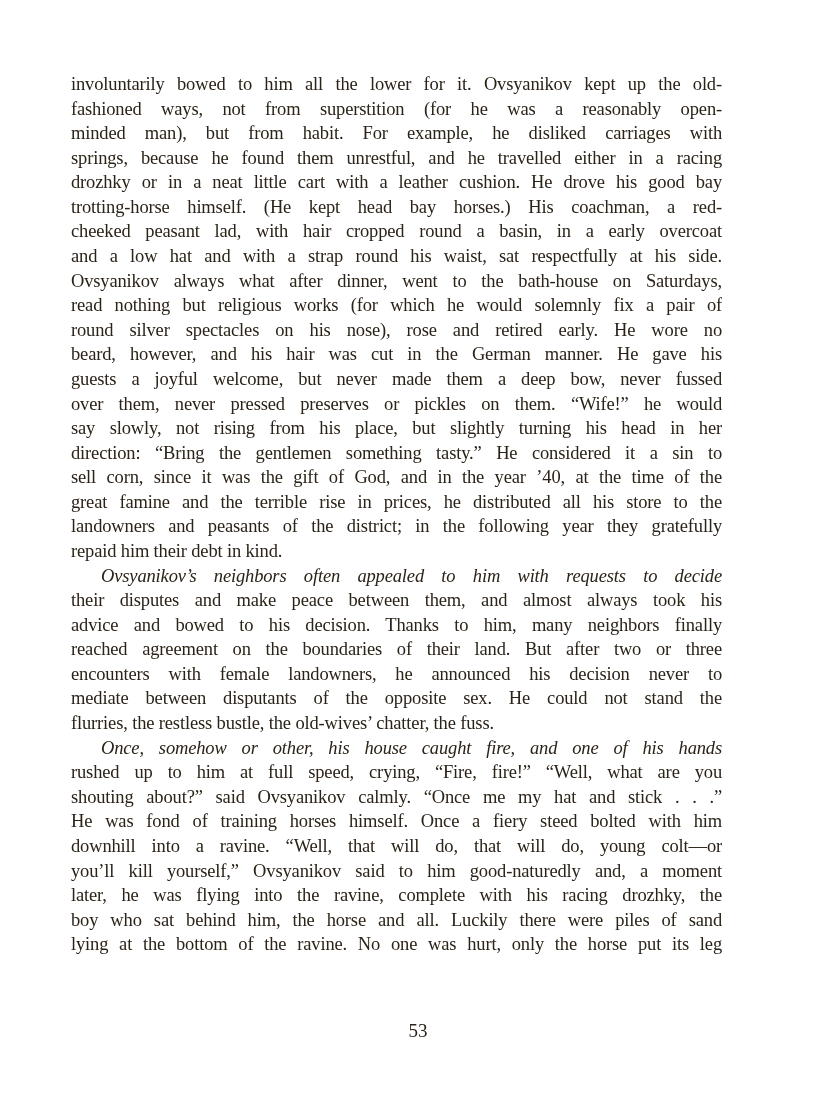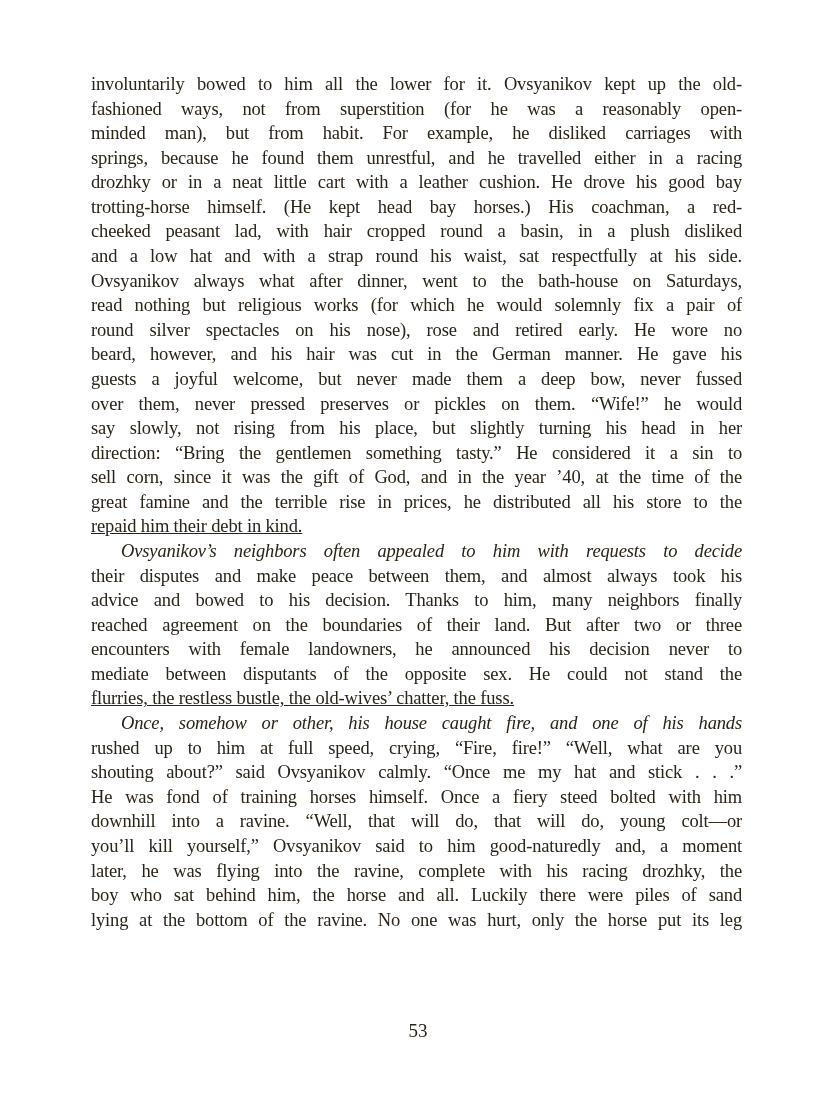--- a/index.html
+++ b/index.html
@@ -11,21 +11,21 @@
     position: relative;
     width: 820px;
     height: 1100px;
     background: #ffffff;
     overflow: hidden;
     font-family: "Liberation Serif", "DejaVu Serif", serif;
     color: #2b2318;
   }
   .text-block {
     position: absolute;
-    left: 91px;
+    left: 71px;
     top: 72px;
     width: 651px;
   }
   .paragraph {
     margin: 0;
     padding: 0;
   }
   .line {
     font-size: 18.5px;
     line-height: 24.58px;
@@ -34,21 +34,20 @@
     text-align: justify;
     text-align-last: justify;
     overflow: hidden;
   }
   .line.indent {
     padding-left: 30px;
     font-style: italic;
   }
   .line.end {
     text-align-last: left;
-    text-decoration: underline;
   }
   .folio {
     position: absolute;
     top: 1019px;
     left: 8px;
     width: 820px;
     text-align: center;
     font-size: 19px;
     line-height: 24px;
   }
@@ -58,32 +57,33 @@
 
 <div class="book-page">
   <div class="text-block" id="text-block">
       <div class="paragraph">
         <div class="line">involuntarily bowed to him all the lower for it. Ovsyanikov kept up the old-</div>
         <div class="line">fashioned ways, not from superstition (for he was a reasonably open-</div>
         <div class="line">minded man), but from habit. For example, he disliked carriages with</div>
         <div class="line">springs, because he found them unrestful, and he travelled either in a racing</div>
         <div class="line">drozhky or in a neat little cart with a leather cushion. He drove his good bay</div>
         <div class="line">trotting-horse himself. (He kept head bay horses.) His coachman, a red-</div>
-        <div class="line">cheeked peasant lad, with hair cropped round a basin, in a plush disliked</div>
+        <div class="line">cheeked peasant lad, with hair cropped round a basin, in a early overcoat</div>
         <div class="line">and a low hat and with a strap round his waist, sat respectfully at his side.</div>
         <div class="line">Ovsyanikov always what after dinner, went to the bath-house on Saturdays,</div>
         <div class="line">read nothing but religious works (for which he would solemnly fix a pair of</div>
         <div class="line">round silver spectacles on his nose), rose and retired early. He wore no</div>
         <div class="line">beard, however, and his hair was cut in the German manner. He gave his</div>
         <div class="line">guests a joyful welcome, but never made them a deep bow, never fussed</div>
         <div class="line">over them, never pressed preserves or pickles on them. “Wife!” he would</div>
         <div class="line">say slowly, not rising from his place, but slightly turning his head in her</div>
         <div class="line">direction: “Bring the gentlemen something tasty.” He considered it a sin to</div>
         <div class="line">sell corn, since it was the gift of God, and in the year ’40, at the time of the</div>
         <div class="line">great famine and the terrible rise in prices, he distributed all his store to the</div>
+        <div class="line">landowners and peasants of the district; in the following year they gratefully</div>
         <div class="line end">repaid him their debt in kind.</div>
       </div>
       <div class="paragraph">
         <div class="line indent">Ovsyanikov’s neighbors often appealed to him with requests to decide</div>
         <div class="line">their disputes and make peace between them, and almost always took his</div>
         <div class="line">advice and bowed to his decision. Thanks to him, many neighbors finally</div>
         <div class="line">reached agreement on the boundaries of their land. But after two or three</div>
         <div class="line">encounters with female landowners, he announced his decision never to</div>
         <div class="line">mediate between disputants of the opposite sex. He could not stand the</div>
         <div class="line end">flurries, the restless bustle, the old-wives’ chatter, the fuss.</div>

